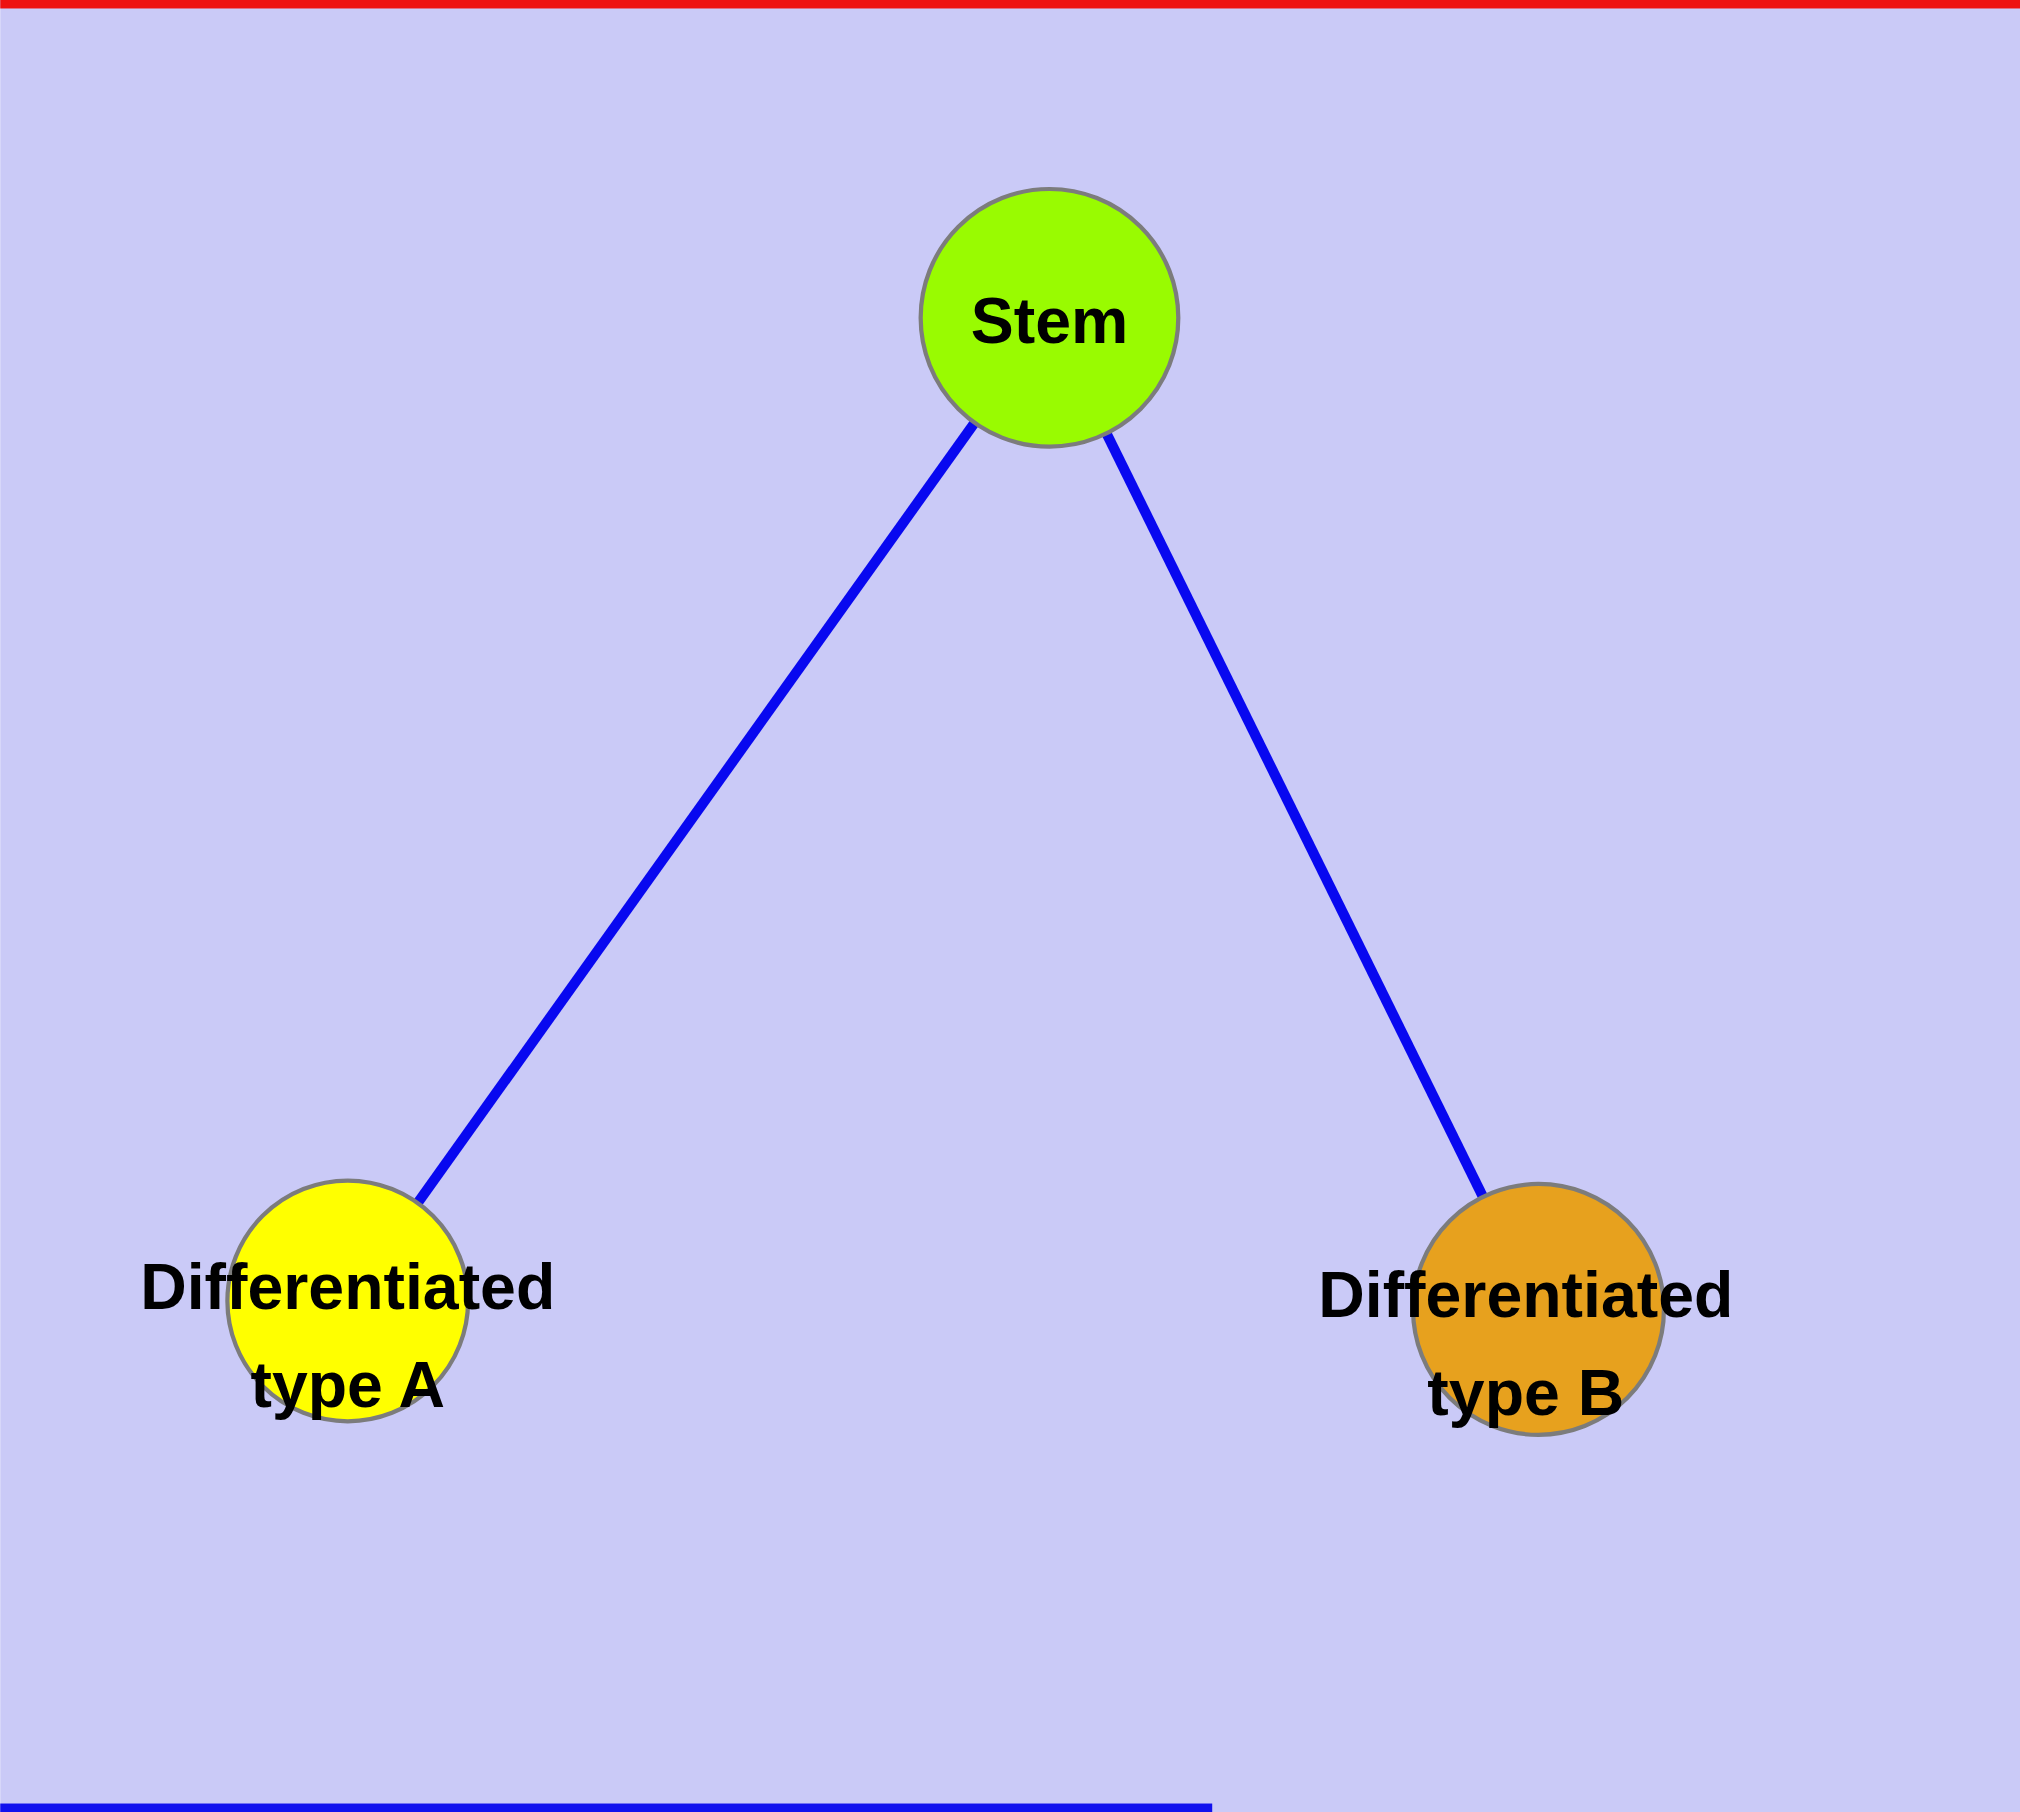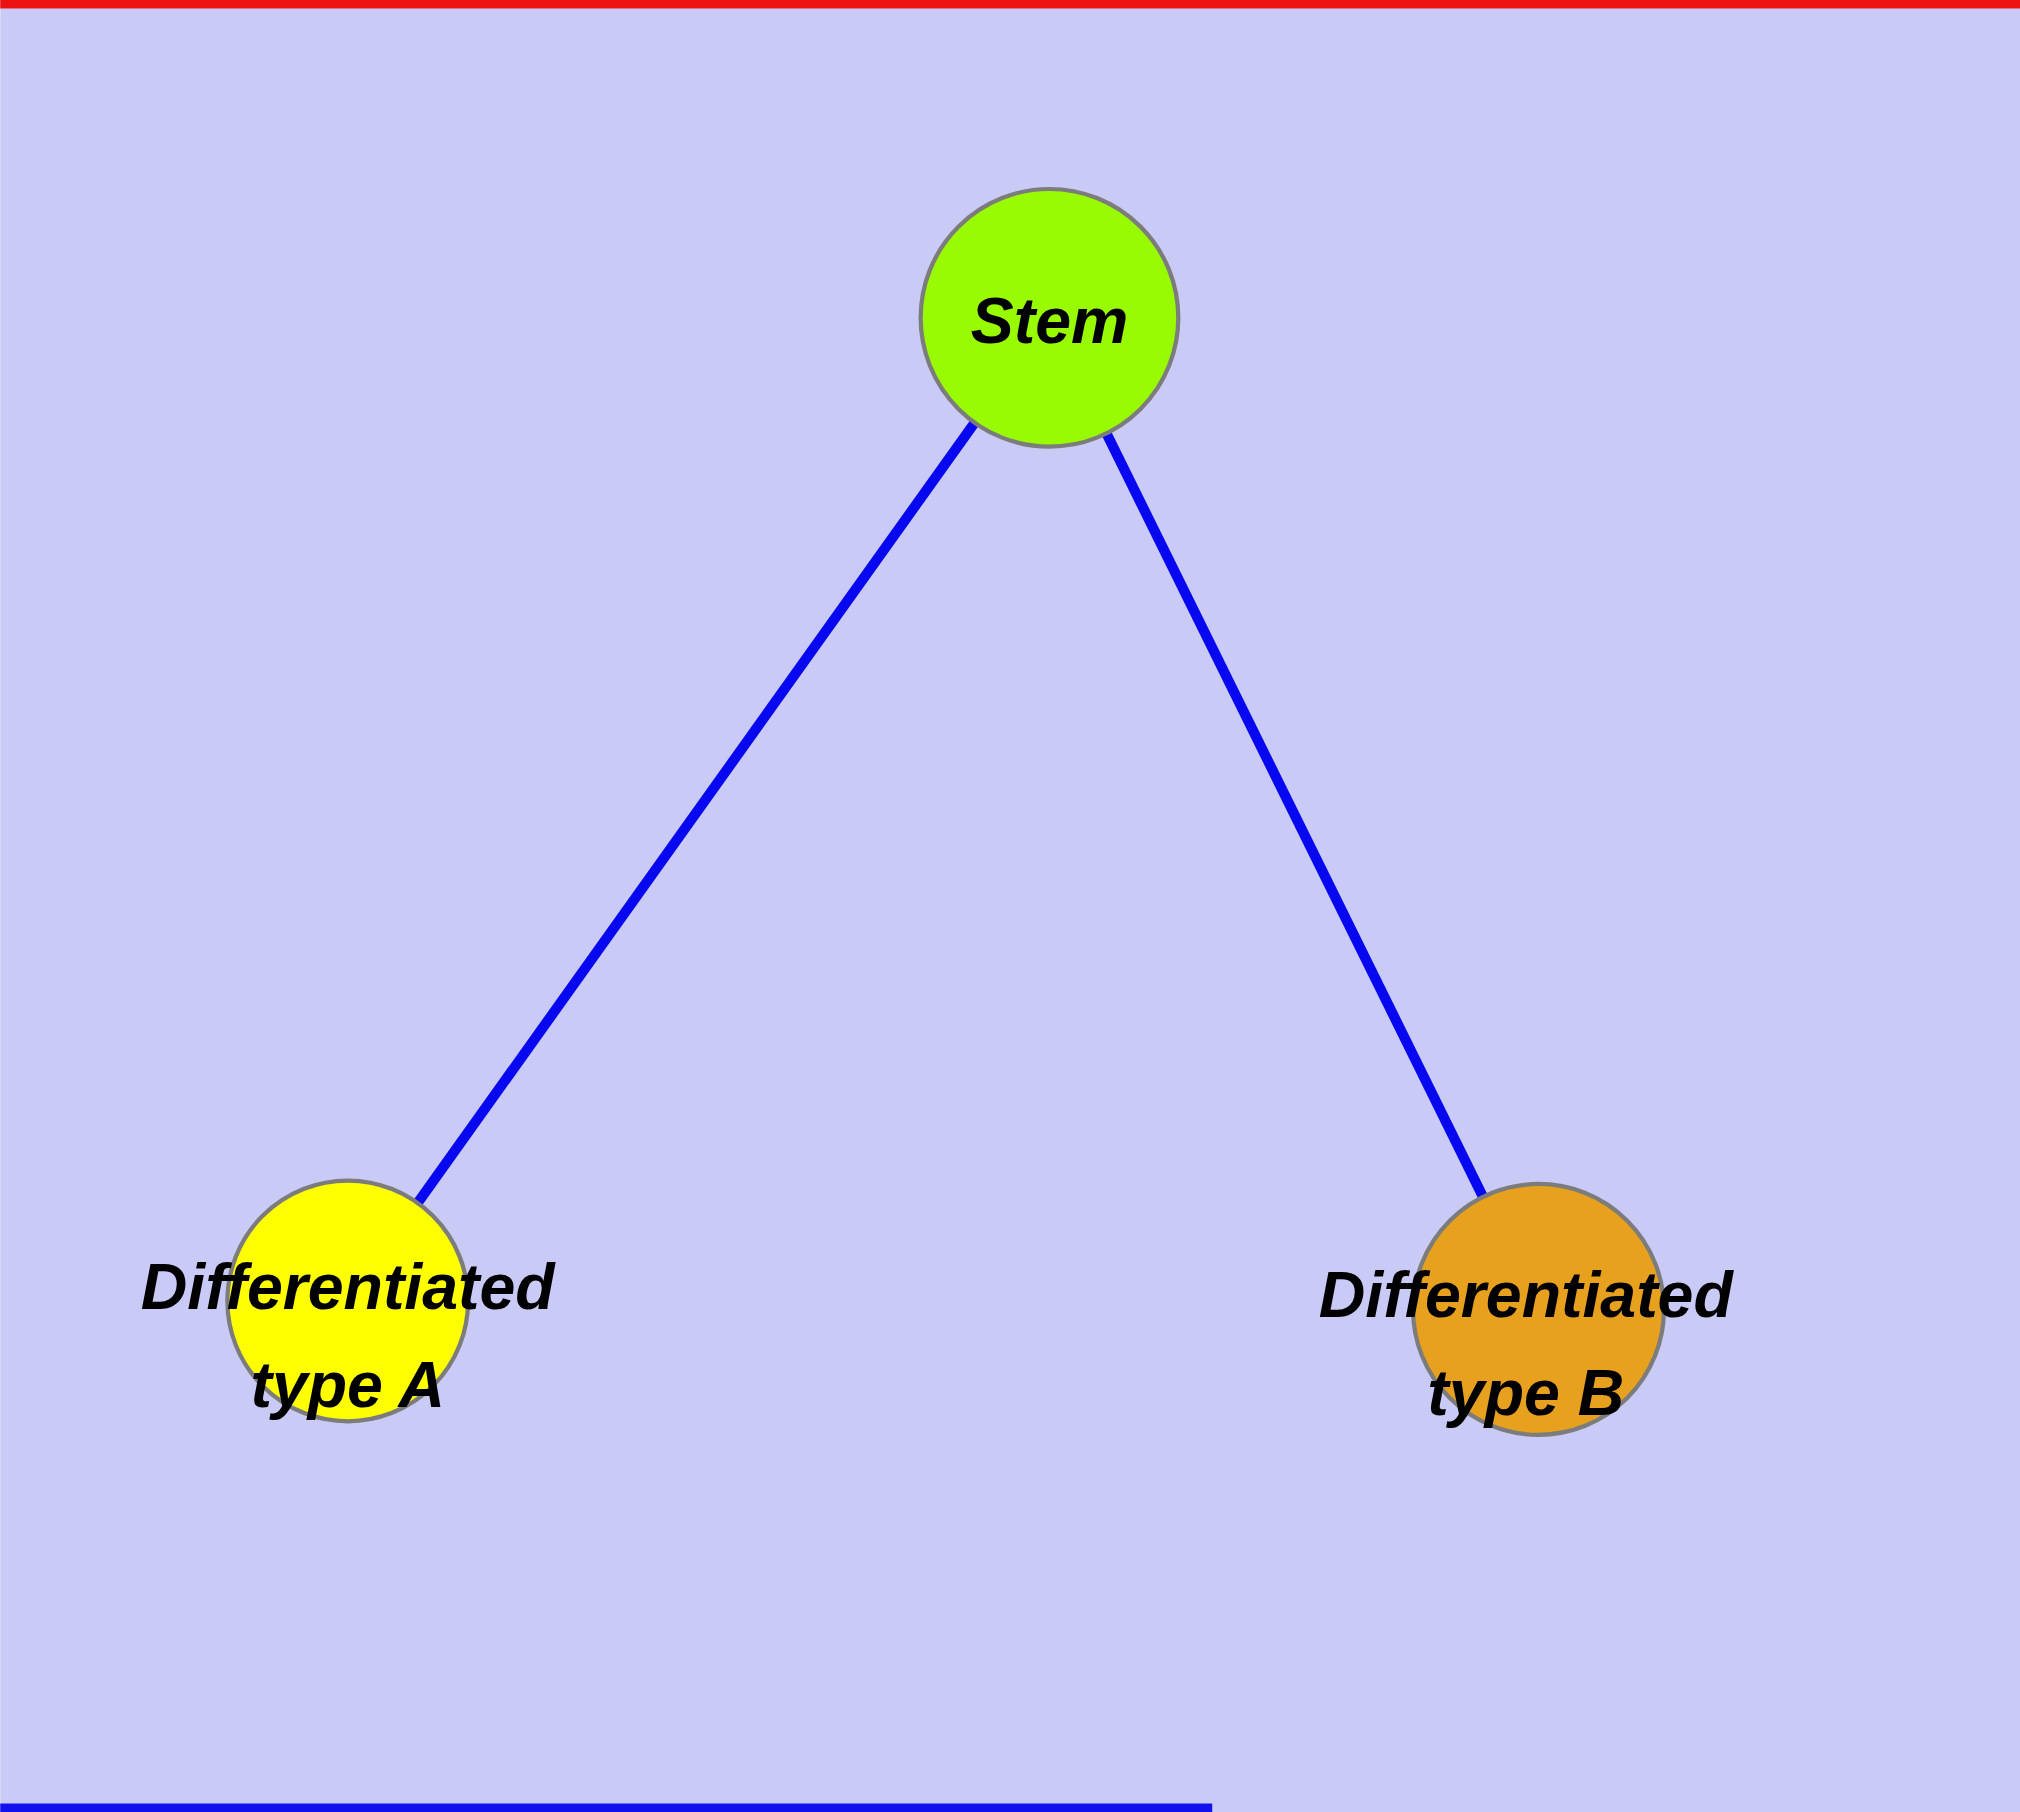--- a/index.html
+++ b/index.html
@@ -7,21 +7,20 @@
     padding: 0;
     width: 2021px;
     height: 1812px;
     overflow: hidden;
     font-family: "Liberation Sans", sans-serif;
   }
   #stage {
     position: relative;
     width: 1653px;
     height: 1812px;
-    font-style: italic;
   }
   svg { display: block; }
   .edge {
     stroke-width: 12px;
     fill: none;
   }
   .node-circle {
     stroke: #7c7c7c;
     stroke-width: 5px;
   }

